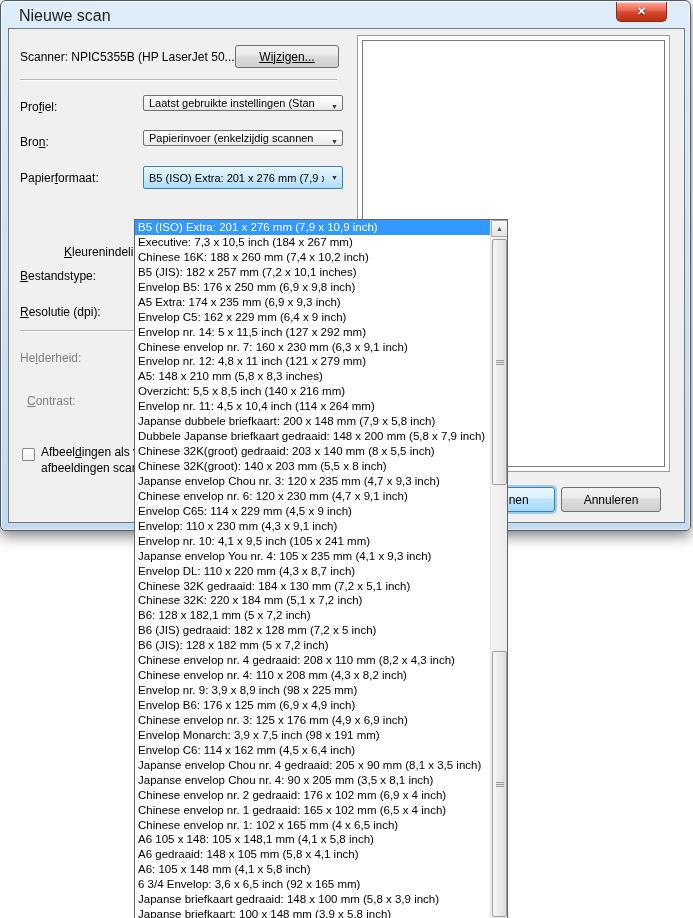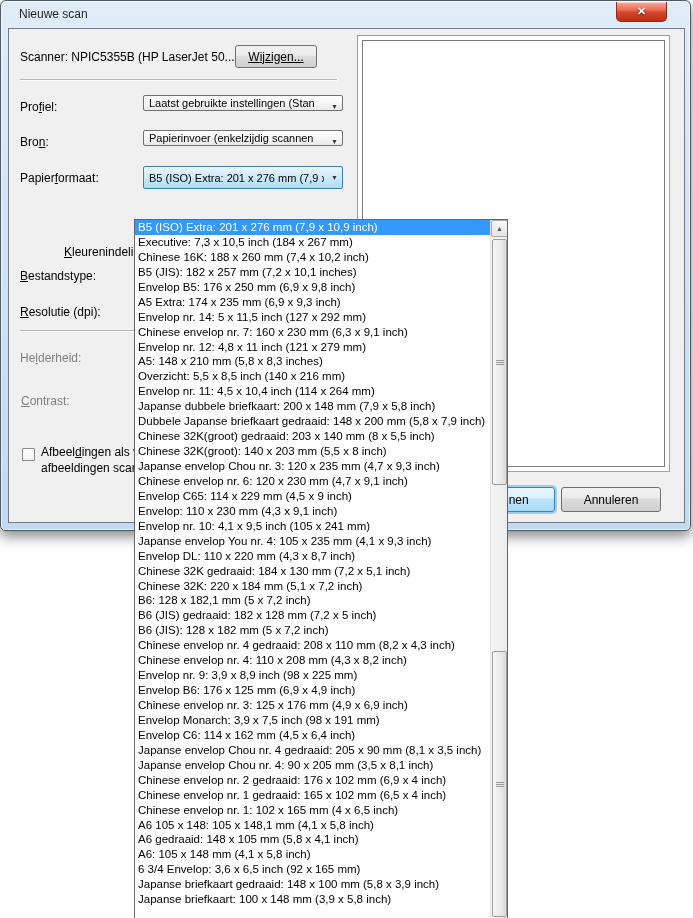--- a/index.html
+++ b/index.html
@@ -19,21 +19,21 @@
     border: 1px solid #4e5a66;
     border-radius: 6px 6px 5px 5px;
     box-shadow: 0 5px 14px rgba(0,0,0,.5), inset 0 0 0 1px rgba(255,255,255,.65);
     z-index: 1;
   }
   .titlebar {
     position: absolute; left: 0; top: 0; width: 100%; height: 27px;
   }
   .title-text {
     position: absolute; left: 18px; top: 6px;
-    font-size: 12px; color: #1d1d1d; white-space: nowrap;
+    font-size: 16px; color: #1d1d1d; white-space: nowrap;
   }
   .close-btn {
     position: absolute; left: 615px; top: 1px; width: 51px; height: 20px;
     background: linear-gradient(180deg,#fba99a 0%,#ee6d56 40%,#d3482e 55%,#bb2e11 100%);
     border: 1px solid #8c2b1d; border-top: none;
     border-radius: 0 0 5px 5px;
     box-shadow: inset 0 1px 0 rgba(255,255,255,.55);
     display: flex; align-items: center; justify-content: center;
     cursor: default;
   }
@@ -162,21 +162,21 @@
   <div class="titlebar">
     <span class="title-text">Nieuwe scan</span>
     <div class="close-btn">
       <span class="close-glyph">✕</span>
     </div>
   </div>
 
   <div class="client">
 
     <span class="lbl abs" style="left:11px; top:21px;">Scanner: NPIC5355B (HP LaserJet 50...</span>
-    <div class="btn small" style="left:226px; top:16px; width:82px;text-decoration:underline;">
+    <div class="btn small" style="left:226px; top:16px; width:104px;text-decoration:underline;">
       <span><span class="accel">W</span><span>ijzigen...</span></span>
     </div>
     <div class="sep" style="left:11px; top:50px; width:317px;"></div>
 
     <span class="lbl" style="left:11px; top:71px;"><span>Pro</span><span class="accel">f</span><span>iel:</span></span>
     <div class="combo" style="top:66px;">
       <span class="val">Laatst gebruikte instellingen (Stan</span>
       <span class="chev">▼</span>
     </div>
 
@@ -190,21 +190,21 @@
     <div class="combo open" style="top:137px; height:23px;">
       <span class="val">B5 (ISO) Extra: 201 x 276 mm (7,9 x</span>
       <span class="chev">▼</span>
     </div>
 
     <span class="lbl" style="left:11px; top:216px;margin-left:44px;"><span class="accel">K</span><span>leurenindeling:</span></span>
     <span class="lbl" style="left:11px; top:240px;"><span class="accel">B</span><span>estandstype:</span></span>
     <span class="lbl" style="left:11px; top:276px;"><span class="accel">R</span><span>esolutie (dpi):</span></span>
     <div class="sep" style="left:11px; top:301px; width:116px;"></div>
     <span class="lbl disabled" style="left:11px; top:322px;"><span>He</span><span class="accel">l</span><span>derheid:</span></span>
-    <span class="lbl disabled" style="left:12px; top:365px;"><span></span><span class="accel">C</span><span>ontrast:</span></span>
+    <span class="lbl disabled" style="left:18px; top:365px;"><span></span><span class="accel">C</span><span>ontrast:</span></span>
 
     <div class="checkbox" style="left:13px; top:419px;"></div>
     <span class="chk-line" style="left:32px; top:416px;"><span>Afbeel</span><span class="accel">d</span><span>ingen als v</span></span>
     <span class="chk-line" style="left:32px; top:432px;">afbeeldingen scan</span>
 
     <div class="preview-frame" style="left:348px; top:6px;">
       <div class="preview-area"></div>
     </div>
 
     <div class="btn default" style="left:446px; top:458px; width:100px;">
@@ -217,20 +217,21 @@
 </div>
 
 <div class="droplist">
   <div>
       <div class="list-item selected">B5 (ISO) Extra: 201 x 276 mm (7,9 x 10,9 inch)</div>
       <div class="list-item">Executive: 7,3 x 10,5 inch (184 x 267 mm)</div>
       <div class="list-item">Chinese 16K: 188 x 260 mm (7,4 x 10,2 inch)</div>
       <div class="list-item">B5 (JIS): 182 x 257 mm (7,2 x 10,1 inches)</div>
       <div class="list-item">Envelop B5: 176 x 250 mm (6,9 x 9,8 inch)</div>
       <div class="list-item">A5 Extra: 174 x 235 mm (6,9 x 9,3 inch)</div>
+      <div class="list-item">Envelop C5: 162 x 229 mm (6,4 x 9 inch)</div>
       <div class="list-item">Envelop nr. 14: 5 x 11,5 inch (127 x 292 mm)</div>
       <div class="list-item">Chinese envelop nr. 7: 160 x 230 mm (6,3 x 9,1 inch)</div>
       <div class="list-item">Envelop nr. 12: 4,8 x 11 inch (121 x 279 mm)</div>
       <div class="list-item">A5: 148 x 210 mm (5,8 x 8,3 inches)</div>
       <div class="list-item">Overzicht: 5,5 x 8,5 inch (140 x 216 mm)</div>
       <div class="list-item">Envelop nr. 11: 4,5 x 10,4 inch (114 x 264 mm)</div>
       <div class="list-item">Japanse dubbele briefkaart: 200 x 148 mm (7,9 x 5,8 inch)</div>
       <div class="list-item">Dubbele Japanse briefkaart gedraaid: 148 x 200 mm (5,8 x 7,9 inch)</div>
       <div class="list-item">Chinese 32K(groot) gedraaid: 203 x 140 mm (8 x 5,5 inch)</div>
       <div class="list-item">Chinese 32K(groot): 140 x 203 mm (5,5 x 8 inch)</div>

